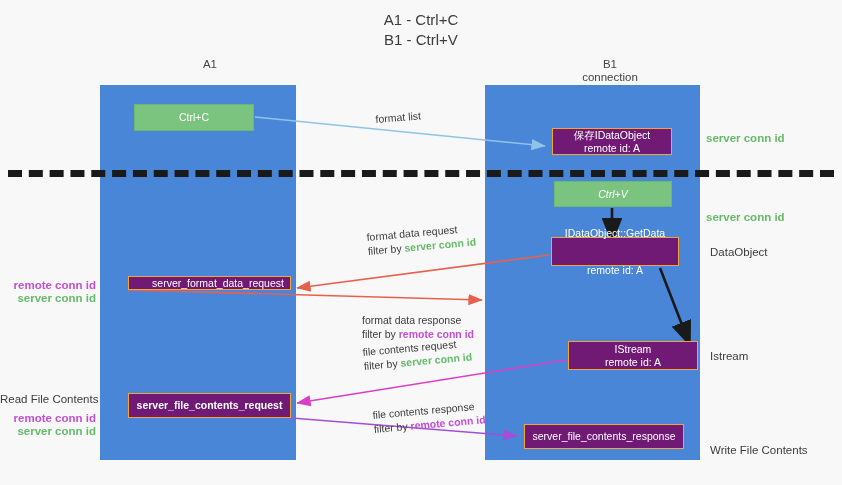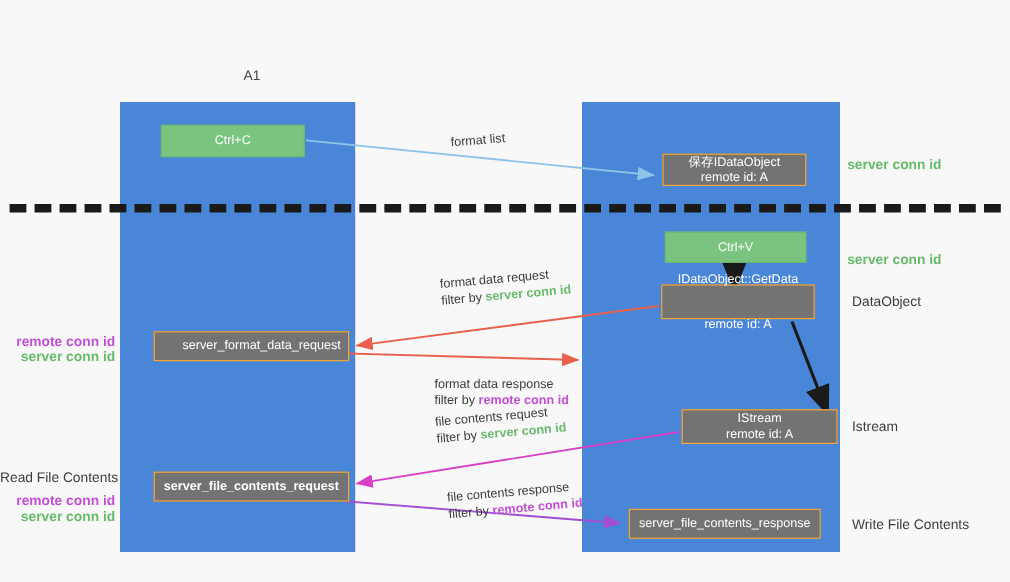--- a/index.html
+++ b/index.html
@@ -62,46 +62,46 @@
     box-sizing: border-box;
     color: #ffffff;
     font-size: 10.5px;
     line-height: 13px;
     display: flex;
     flex-direction: column;
     align-items: center;
     justify-content: center;
   }
   .node.green { background: #7ac47f; border: 1px solid #6bb870; }
-  .node.orange { background: #737373; border: 1px solid #f2a63a; }
+  .node.orange { background: #701a75; border: 1px solid #f2a63a; }
 
   #node-ctrlc  { left: 134px; top: 104px; width: 120px; height: 27px; }
   #node-save   { left: 552px; top: 128px; width: 120px; height: 27px; }
-  #node-ctrlv  { left: 554px; top: 193px; width: 118px; height: 26px; }
+  #node-ctrlv  { left: 554px; top: 181px; width: 118px; height: 26px; font-style: italic; }
   #node-getdata{ left: 551px; top: 237px; width: 128px; height: 29px; gap: 24px; }
-  #node-sfdreq { left: 128px; top: 276px; width: 163px; height: 25px; padding-left: 17px; }
+  #node-sfdreq { left: 128px; top: 276px; width: 163px; height: 14px; padding-left: 17px; }
   #node-sfdres { left: 489px; top: 288px; width: 158px; height: 25px; }
   #node-istream{ left: 568px; top: 341px; width: 130px; height: 29px; }
   #node-sfcreq { left: 128px; top: 393px; width: 163px; height: 25px; font-weight: bold; }
   #node-sfcres { left: 524px; top: 424px; width: 160px; height: 25px; }
 
   
   .right-note {
     font-size: 11.5px;
     color: #3c3c3c;
     white-space: nowrap;
   }
   .green-id { color: #66bb6a; font-weight: bold; }
   .purple-id { color: #c34fd6; font-weight: bold; }
 
   #note-serverconn-1 { left: 706px; top: 132px; }
   #note-serverconn-2 { left: 706px; top: 211px; }
   #note-dataobject   { left: 710px; top: 246px; }
   #note-istream      { left: 710px; top: 350px; }
-  #note-writefile    { left: 710px; top: 432px; text-align: right; }
+  #note-writefile    { left: 710px; top: 444px; text-align: right; }
 
   
   .left-note {
     font-size: 11.5px;
     color: #3c3c3c;
     white-space: nowrap;
     text-align: right;
     line-height: 13px;
   }
   #note-left-ids-1 { left: 0px; top: 279px; width: 96px; }
@@ -146,23 +146,31 @@
     left: 0; top: 0;
     width: 842px; height: 485px;
     pointer-events: none;
   }
 </style>
 </head>
 <body>
 
 <div id="canvas">
 
+  <div class="abs" id="title">
+    <div>A1 - Ctrl+C</div>
+    <div>B1 - Ctrl+V</div>
+  </div>
 
   <div class="abs col-header" id="hdr-a1">
     <div>A1</div>
+  </div>
+  <div class="abs col-header" id="hdr-b1">
+    <div>B1</div>
+    <div>connection</div>
   </div>
 
   <div class="abs lane" id="lane-a1"></div>
   <div class="abs lane" id="lane-b1"></div>
 
   <svg id="edges" viewBox="0 0 842 485">
     <defs>
       <marker id="ah-blue" markerWidth="9" markerHeight="7" refX="8.5" refY="3.5" orient="auto">
         <polygon points="0 0, 9 3.5, 0 7" fill="#8ec4e8"></polygon>
       </marker>

